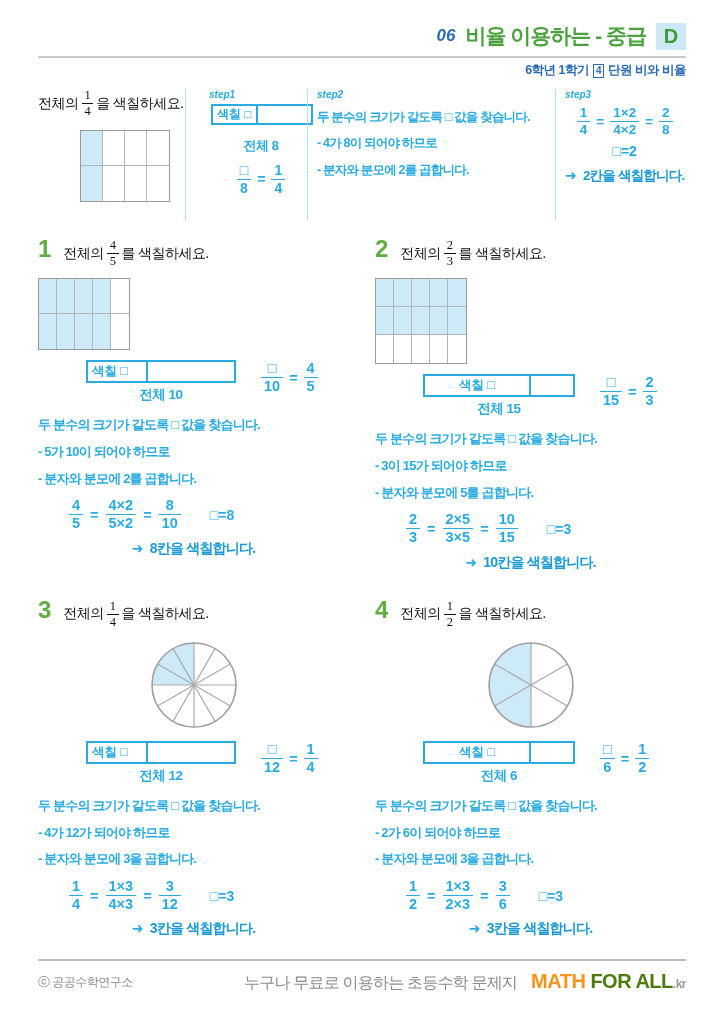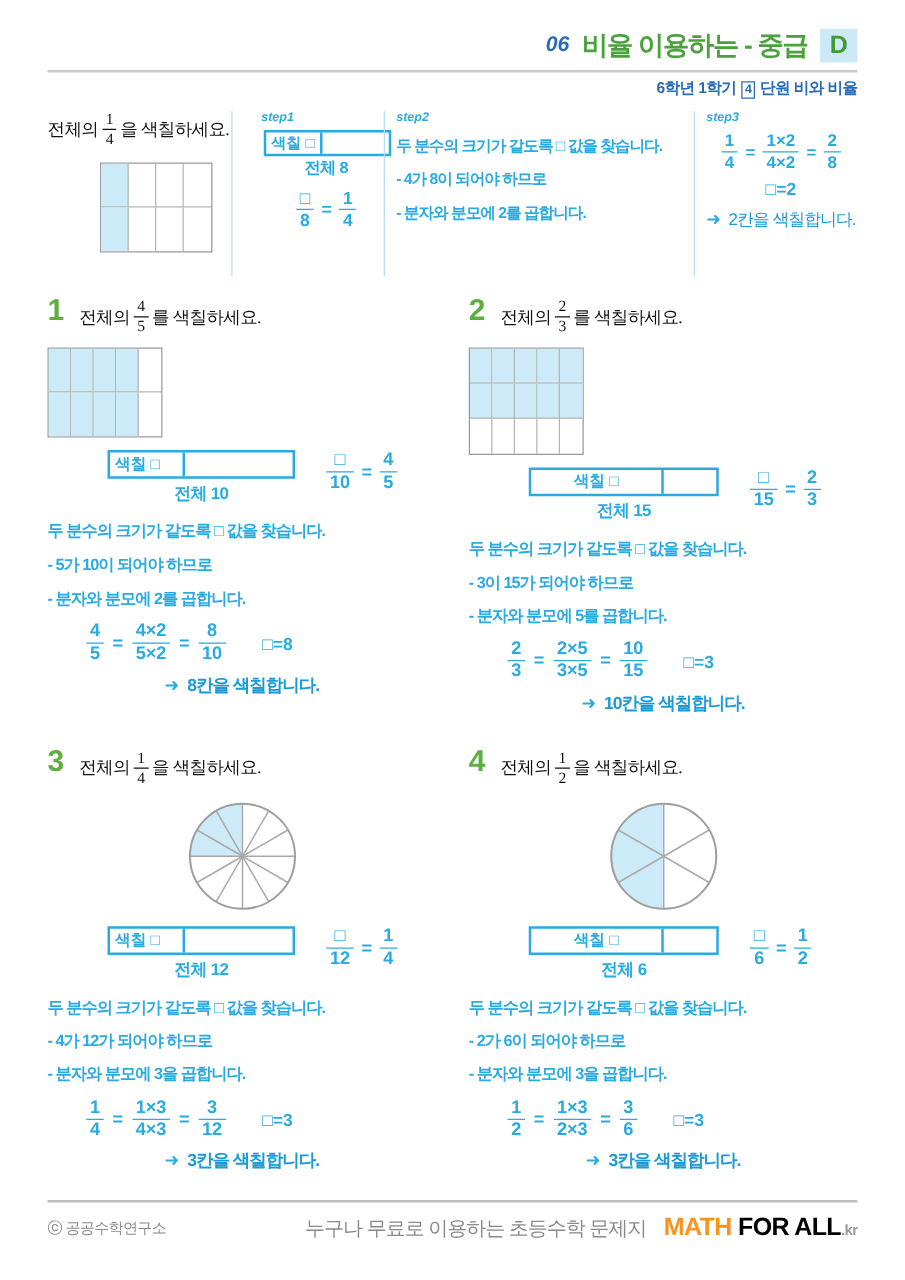--- a/index.html
+++ b/index.html
@@ -33,27 +33,27 @@
   .ex-figwrap{margin:12px 0 0 42px;display:inline-block;}
   .step{border-left:1px solid #b5dff2;padding:0 6px 0 9px;box-sizing:border-box;}
   .s1{width:122px;flex:none;padding-left:23px;}
   .s2{width:248px;flex:none;}
   .s3{flex:1;}
   .step-label{color:#29abe2;font-size:10px;font-weight:bold;font-style:italic;margin-bottom:4px;}
   .sbox{border:2px solid #29abe2;display:flex;height:21px;width:102px;box-sizing:border-box;margin-left:2px;}
   .sbox .lbl{color:#29abe2;font-weight:bold;font-size:12px;display:flex;align-items:center;
              padding:0 4px;border-right:2px solid #29abe2;white-space:nowrap;}
   .sbox .blank{flex:1;}
-  .stotal{color:#29abe2;font-weight:bold;font-size:13px;text-align:center;width:104px;margin-top:0;letter-spacing:-0.5px;}
+  .stotal{color:#29abe2;font-weight:bold;font-size:13px;text-align:center;width:104px;margin-top:12px;letter-spacing:-0.5px;}
   .seq{color:#29abe2;font-weight:bold;font-size:14px;display:flex;align-items:center;justify-content:center;
        width:104px;margin-top:8px;gap:3px;}
   .bluelines{color:#29abe2;font-weight:bold;font-size:12.5px;line-height:2.1;letter-spacing:-0.8px;margin-top:4px;white-space:nowrap;}
   .s3eq{color:#29abe2;font-weight:bold;font-size:13.5px;display:flex;align-items:center;justify-content:center;gap:3px;margin-top:6px;}
   .s3res{color:#29abe2;font-weight:bold;font-size:14px;text-align:center;margin-top:6px;}
-  .concl{color:#1b9ad6;font-weight:normal;font-size:13.5px;letter-spacing:-0.8px;margin-top:8px;text-align:right;white-space:nowrap;}
+  .concl{color:#1b9ad6;font-weight:bold;font-size:13.5px;letter-spacing:-0.8px;margin-top:8px;text-align:right;white-space:nowrap;}
   .arrow{color:#29abe2;font-size:14px;margin-right:4px;}
 
   
   .probs{display:grid;grid-template-columns:1fr 1fr;column-gap:26px;row-gap:26px;margin-top:16px;}
   .prob{min-height:300px;}
   .phead{display:flex;gap:12px;align-items:flex-start;}
   .pnum{color:#5fae3f;font-size:24px;font-weight:bold;line-height:1;}
   .phead .prompt{padding-top:2px;}
   .pfig{display:flex;justify-content:center;margin:10px 0 10px;}
   .ansrow{display:flex;align-items:flex-start;margin-left:48px;gap:22px;}
@@ -75,21 +75,21 @@
 
   
   .footer{position:absolute;left:38px;right:38px;bottom:30px;}
   .frule{border-top:2px solid #bdbdbd;}
   .frow{display:flex;justify-content:space-between;align-items:center;margin-top:9px;}
   .fcopy{color:#8a8a8a;font-size:12px;letter-spacing:-0.5px;}
   .fright{display:flex;align-items:baseline;gap:14px;}
   .ftag{color:#8a8a8a;font-size:16px;letter-spacing:-0.8px;}
   .logo{font-weight:900;font-size:20px;letter-spacing:-0.5px;white-space:nowrap;}
   .logo .m{color:#f7941e;}
-  .logo .fa{color:#000000;margin-top:16px;}
+  .logo .fa{color:#4d7c0f;margin-top:16px;}
   .logo .kr{color:#9a9a9a;font-size:12px;font-weight:bold;}
 </style>
 </head>
 <body>
 
 <div class="page">
 
   <div class="header-row">
     <span class="hnum">06</span>
     <span class="htitle">비율 이용하는 - 중급</span>

